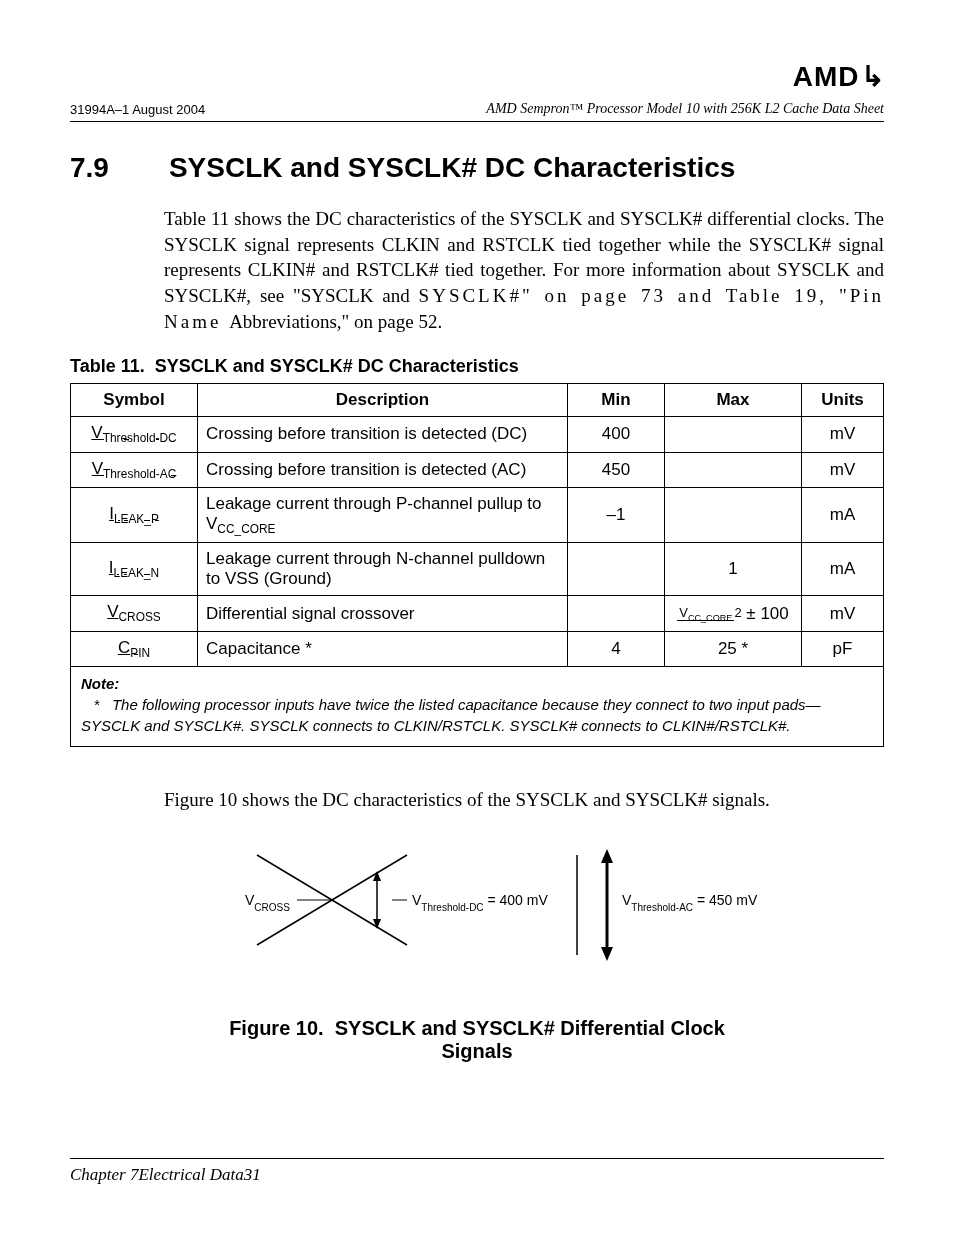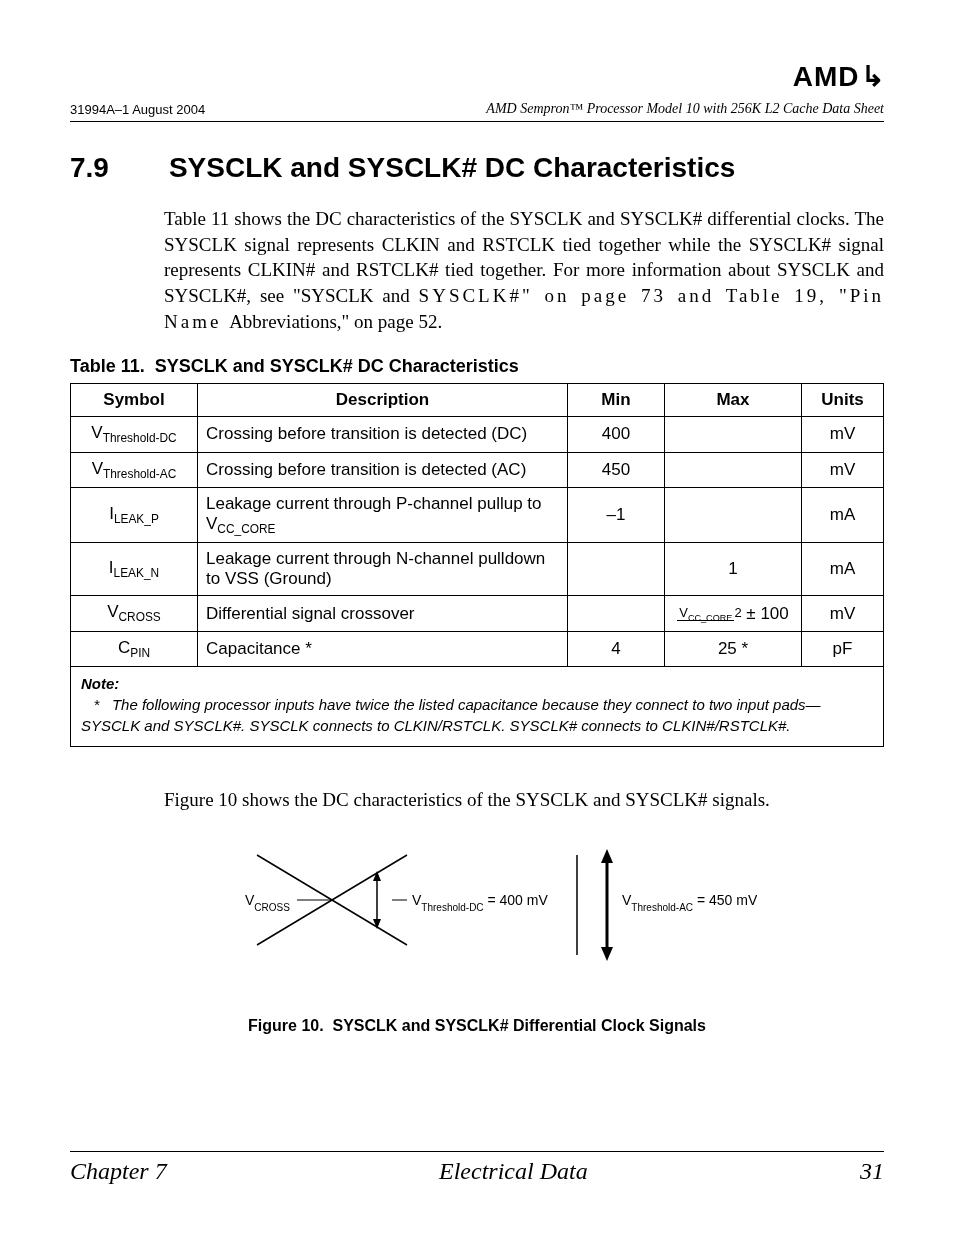--- a/index.html
+++ b/index.html
@@ -64,48 +64,47 @@
     border-collapse: collapse;
     font-family: "Arial Narrow", Arial, sans-serif;
     font-size: 17px;
   }
   th, td {
     border: 1px solid #000;
     padding: 6px 8px;
     vertical-align: middle;
   }
   th { font-weight: 700; text-align: center; }
-  td.sym { text-align: center; white-space: nowrap; }
+  td.sym { text-align: center; white-space: nowrap; text-decoration: underline; }
   td.desc { text-align: left; }
   td.num { text-align: center; }
   .note-row td {
     border-top: 1px solid #000;
     font-style: italic;
     font-size: 15px;
     line-height: 1.4;
     padding: 6px 10px 10px 10px;
   }
   .note-title { font-weight: 700; font-style: italic; }
   sub { font-size: 0.7em; }
   .fig-container {
     margin: 20px auto 10px auto;
     width: 560px;
   }
   .fig-caption {
     font-family: "Arial Narrow", Arial, sans-serif;
     font-weight: 700;
-    font-size: 16px;
+    font-size: 20px;
     text-align: center;
     margin-top: 18px;
   }
   .footer {
     display: flex;
-    justify-content: space-between;
     font-style: italic;
-    font-size: 24px;
+    font-size: 17px;
     font-family: Georgia, serif;
   }
   .footer .pg { font-weight: 400; }
   .frac {
     display: inline-block;
     text-align: center;
     vertical-align: middle;
     font-size: 13px;
     line-height: 1;
   }

